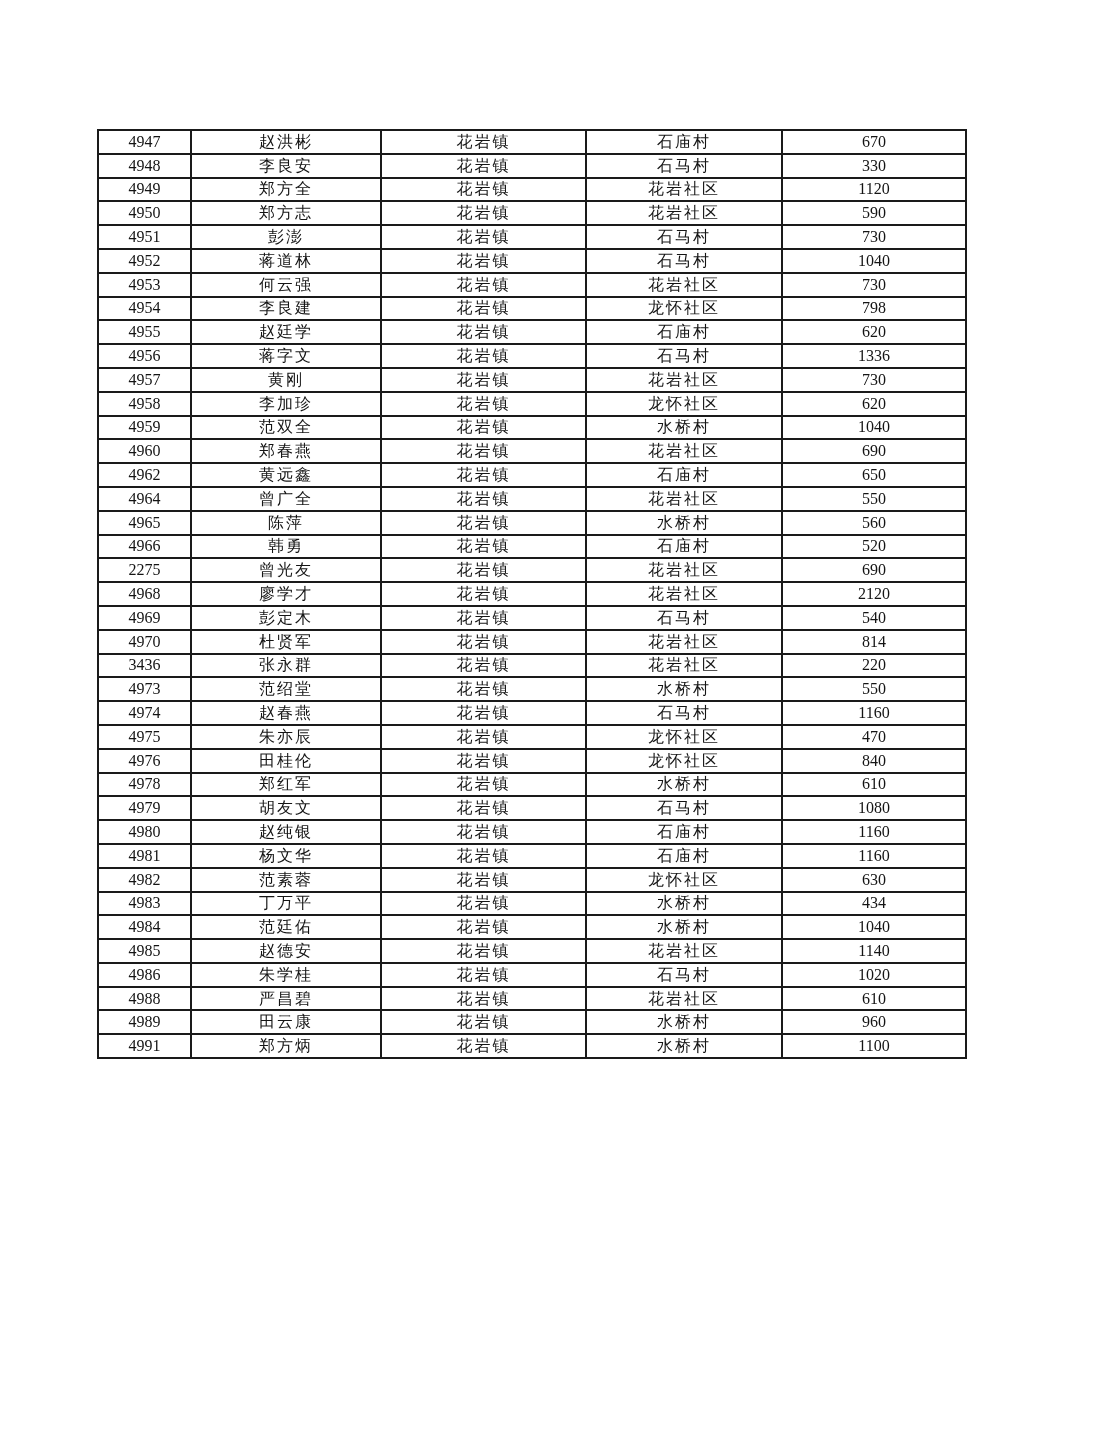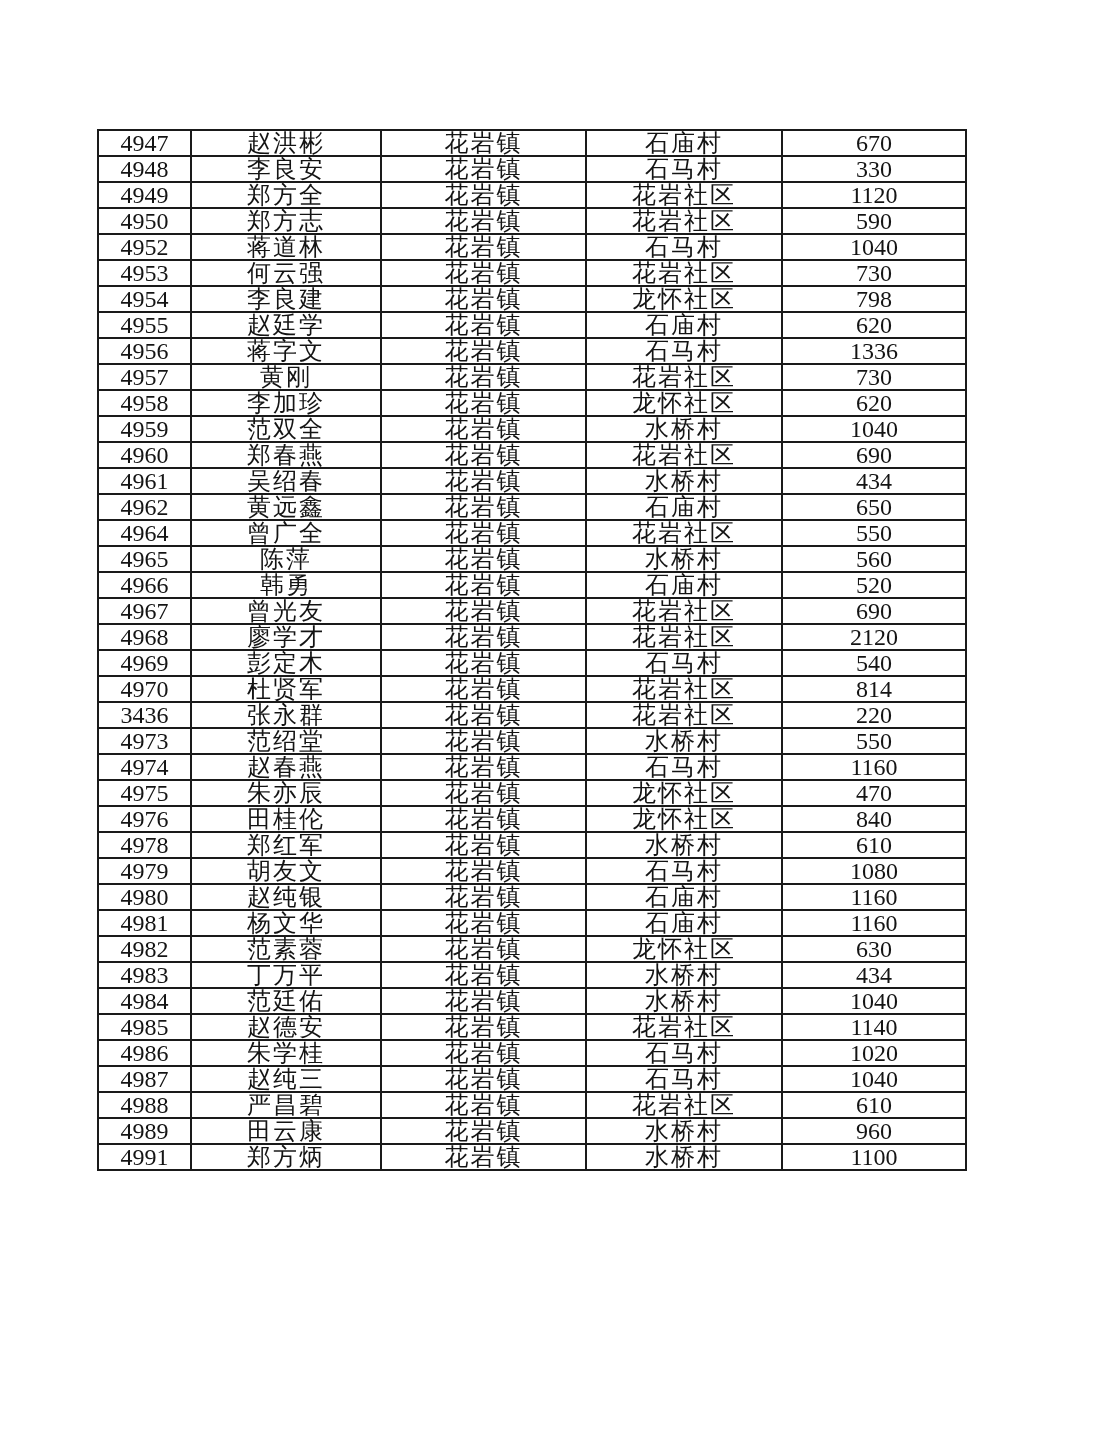--- a/index.html
+++ b/index.html
@@ -22,21 +22,21 @@
     height: 1429px;
     background: #ffffff;
   }
   table.records {
     position: absolute;
     left: 97px;
     top: 129px;
     width: 868px;
     border-collapse: collapse;
     table-layout: fixed;
-    font-size: 24px;
+    font-size: 16px;
     padding-left: 25px;
   }
   table.records td {
     border: 2px solid #1a1a1a;
     text-align: center;
     vertical-align: middle;
     height: 21.8px; 
     padding: 0;
     line-height: 1;
     overflow: hidden;
@@ -85,20 +85,27 @@
           <td class="c-amount">1120</td>
         </tr>
         <tr>
           <td class="c-id">4950</td>
           <td class="c-name">郑方志</td>
           <td class="c-town">花岩镇</td>
           <td class="c-village">花岩社区</td>
           <td class="c-amount">590</td>
         </tr>
         <tr>
+          <td class="c-id">4951</td>
+          <td class="c-name">彭澎</td>
+          <td class="c-town">花岩镇</td>
+          <td class="c-village">石马村</td>
+          <td class="c-amount">730</td>
+        </tr>
+        <tr>
           <td class="c-id">4952</td>
           <td class="c-name">蒋道林</td>
           <td class="c-town">花岩镇</td>
           <td class="c-village">石马村</td>
           <td class="c-amount">1040</td>
         </tr>
         <tr>
           <td class="c-id">4953</td>
           <td class="c-name">何云强</td>
           <td class="c-town">花岩镇</td>
@@ -148,27 +155,20 @@
           <td class="c-amount">1040</td>
         </tr>
         <tr>
           <td class="c-id">4960</td>
           <td class="c-name">郑春燕</td>
           <td class="c-town">花岩镇</td>
           <td class="c-village">花岩社区</td>
           <td class="c-amount">690</td>
         </tr>
         <tr>
-          <td class="c-id">4961</td>
-          <td class="c-name">吴绍春</td>
-          <td class="c-town">花岩镇</td>
-          <td class="c-village">水桥村</td>
-          <td class="c-amount">434</td>
-        </tr>
-        <tr>
           <td class="c-id">4962</td>
           <td class="c-name">黄远鑫</td>
           <td class="c-town">花岩镇</td>
           <td class="c-village">石庙村</td>
           <td class="c-amount">650</td>
         </tr>
         <tr>
           <td class="c-id">4964</td>
           <td class="c-name">曾广全</td>
           <td class="c-town">花岩镇</td>
@@ -183,21 +183,21 @@
           <td class="c-amount">560</td>
         </tr>
         <tr>
           <td class="c-id">4966</td>
           <td class="c-name">韩勇</td>
           <td class="c-town">花岩镇</td>
           <td class="c-village">石庙村</td>
           <td class="c-amount">520</td>
         </tr>
         <tr>
-          <td class="c-id">4967</td>
+          <td class="c-id">2275</td>
           <td class="c-name">曾光友</td>
           <td class="c-town">花岩镇</td>
           <td class="c-village">花岩社区</td>
           <td class="c-amount">690</td>
         </tr>
         <tr>
           <td class="c-id">4968</td>
           <td class="c-name">廖学才</td>
           <td class="c-town">花岩镇</td>
           <td class="c-village">花岩社区</td>
@@ -307,27 +307,20 @@
           <td class="c-town">花岩镇</td>
           <td class="c-village">花岩社区</td>
           <td class="c-amount">1140</td>
         </tr>
         <tr>
           <td class="c-id">4986</td>
           <td class="c-name">朱学桂</td>
           <td class="c-town">花岩镇</td>
           <td class="c-village">石马村</td>
           <td class="c-amount">1020</td>
-        </tr>
-        <tr>
-          <td class="c-id">4987</td>
-          <td class="c-name">赵纯三</td>
-          <td class="c-town">花岩镇</td>
-          <td class="c-village">石马村</td>
-          <td class="c-amount">1040</td>
         </tr>
         <tr>
           <td class="c-id">4988</td>
           <td class="c-name">严昌碧</td>
           <td class="c-town">花岩镇</td>
           <td class="c-village">花岩社区</td>
           <td class="c-amount">610</td>
         </tr>
         <tr>
           <td class="c-id">4989</td>

